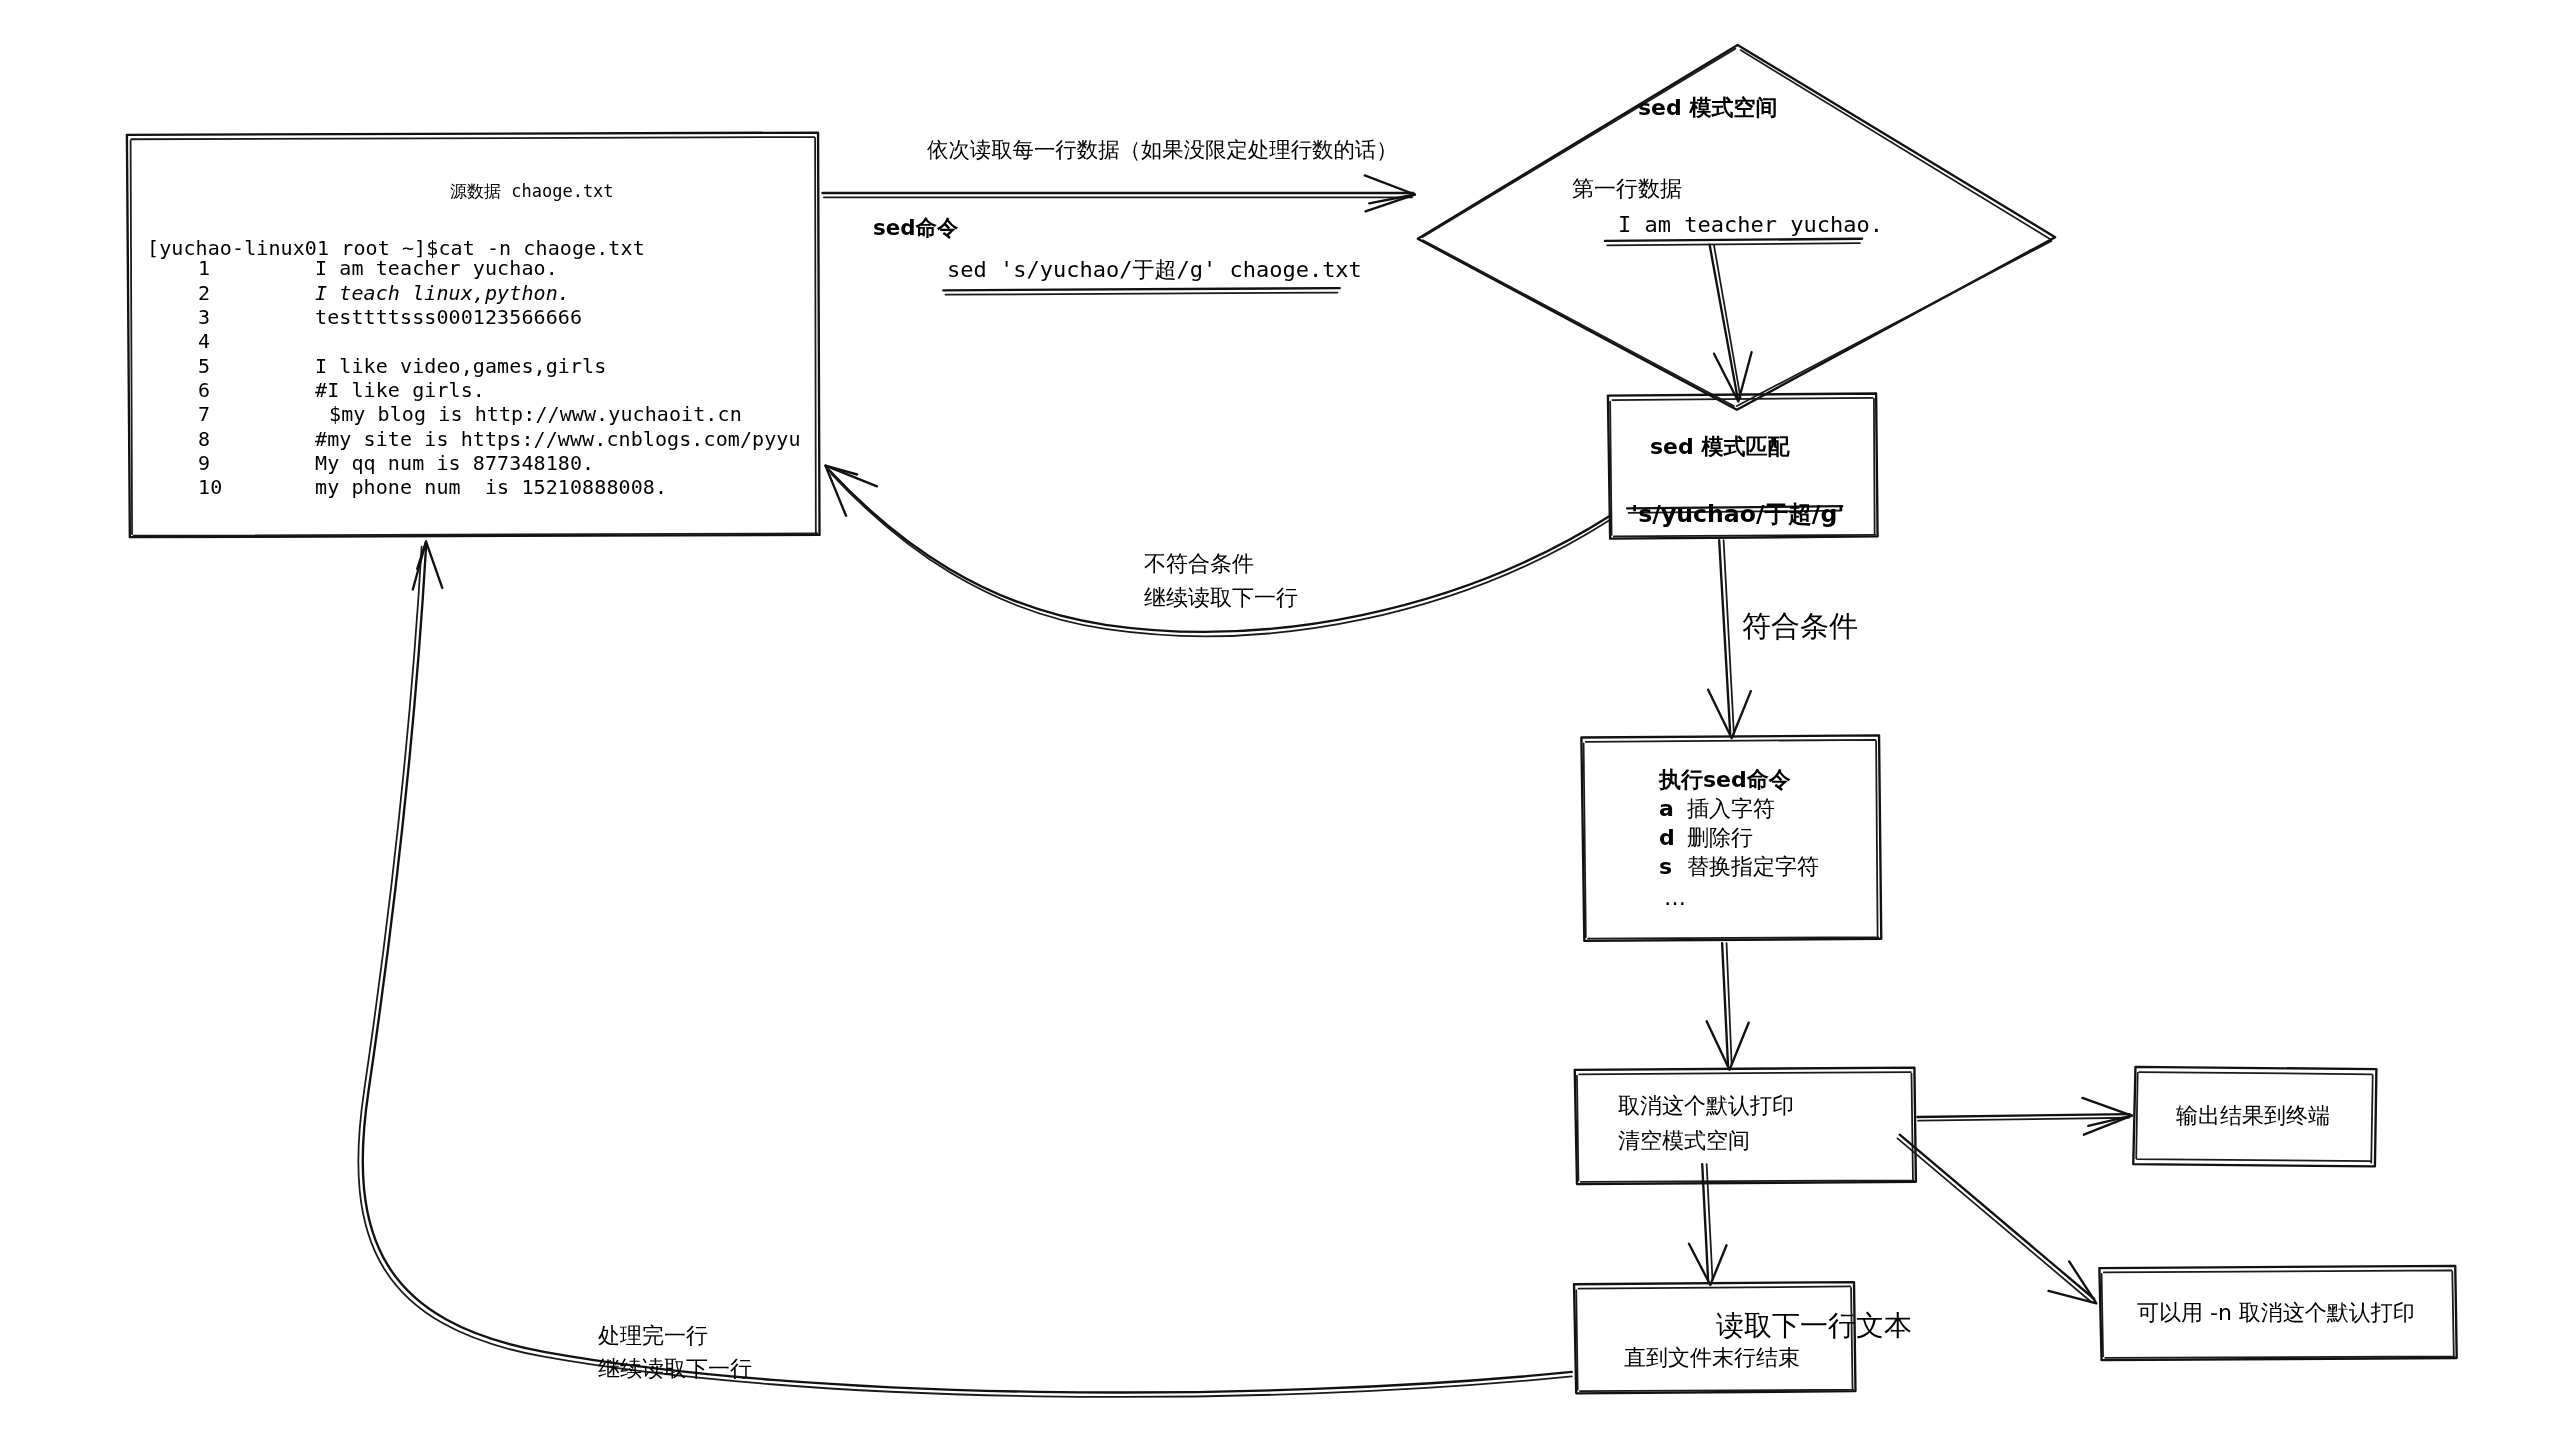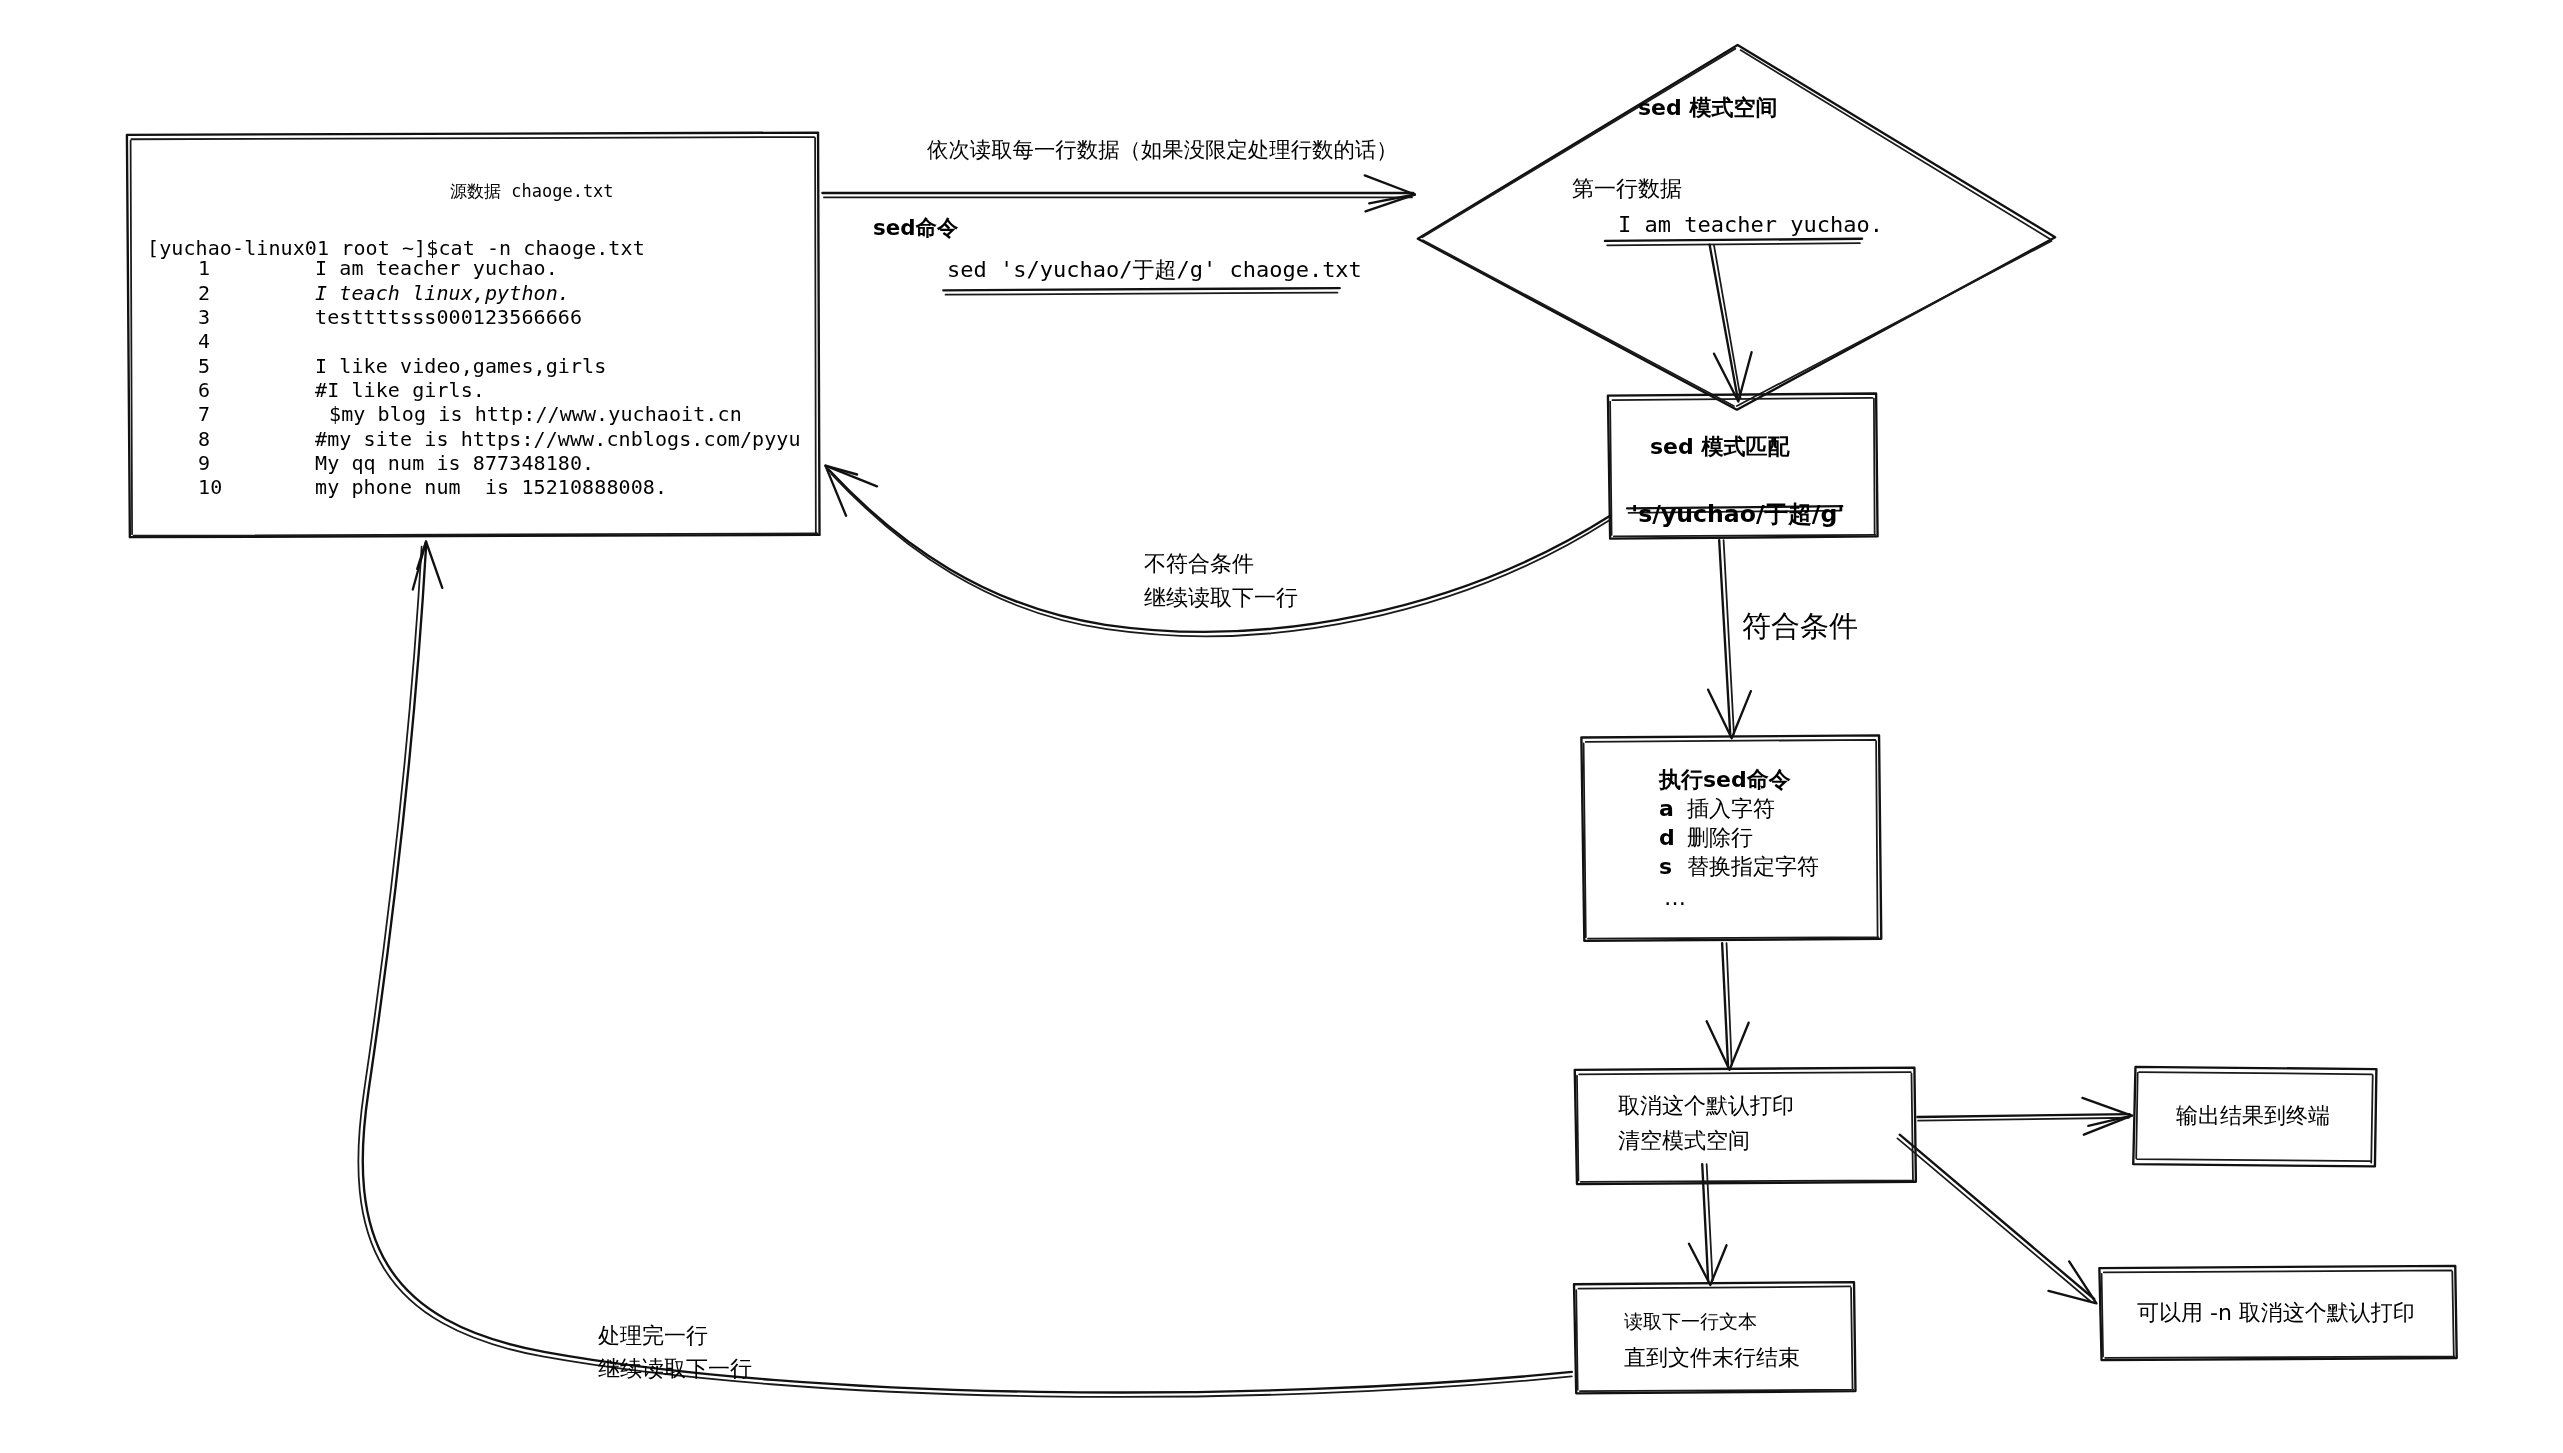--- a/index.html
+++ b/index.html
@@ -261,20 +261,20 @@
 
   <div class="txt sans" style="left:1664px; top:887px; font-size:22px;">…</div>
 
   <div class="txt sans" style="left:1618px; top:1095px; font-size:22px;">取消这个默认打印</div>
   <div class="txt sans" style="left:1618px; top:1130px; font-size:22px;">清空模式空间</div>
 
   <div class="txt sans" style="left:2176px; top:1105px; font-size:22px;">输出结果到终端</div>
 
   <div class="txt sans" style="left:2137px; top:1302px; font-size:22px;">可以用 -n 取消这个默认打印</div>
 
-  <div class="txt sans" style="left:1624px; top:1312px; font-size:19px;">读取下一行文本</div>
+  <div class="txt sans" style="left:1716px; top:1312px; font-size:28px;">读取下一行文本</div>
   <div class="txt sans" style="left:1624px; top:1347px; font-size:22px;text-align:center;">直到文件末行结束</div>
 
   <div class="txt sans" style="left:598px; top:1325px; font-size:22px;">处理完一行</div>
   <div class="txt sans" style="left:598px; top:1358px; font-size:22px;">继续读取下一行</div>
 
 </div>
 
 
 </body></html>

